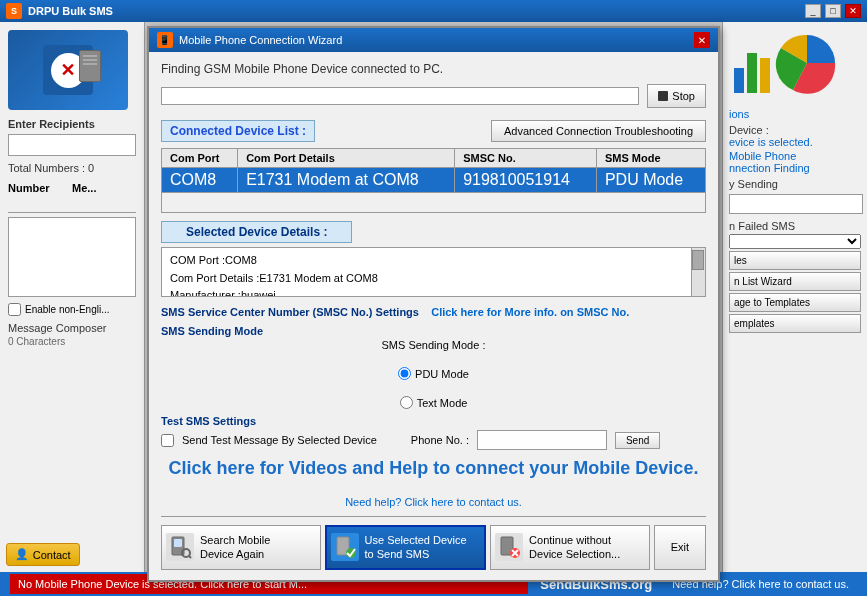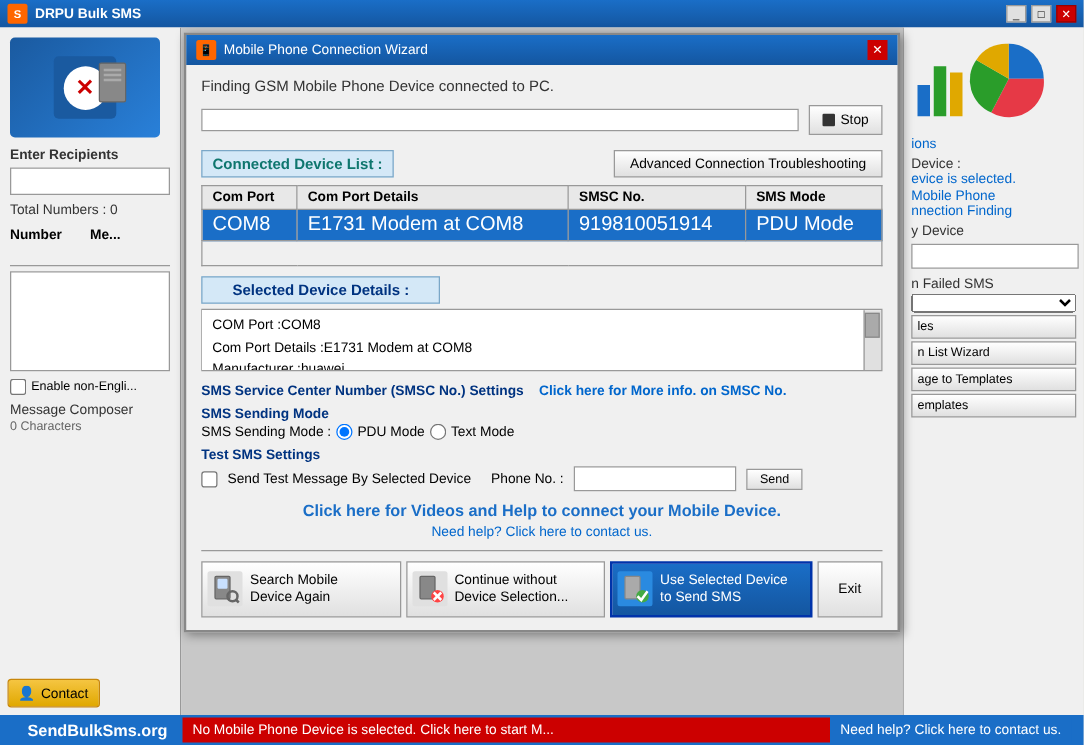--- a/index.html
+++ b/index.html
@@ -235,21 +235,21 @@
       background: #333;
       border-radius: 1px;
     }
 
     .section-header {
       background: #d4e8f7;
       border: 1px solid #7ba7c7;
       padding: 3px 8px;
       font-size: 12px;
       font-weight: bold;
-      color: #0f766e;
+      color: #1d4ed8;
       margin-bottom: 6px;
       display: inline-block;
     }
 
     .device-table {
       width: 100%;
       border-collapse: collapse;
       border: 1px solid #999;
       margin-bottom: 8px;
     }
@@ -375,22 +375,23 @@
     .sms-mode-title {
       font-size: 11px;
       font-weight: bold;
       color: #003380;
       margin-bottom: 2px;
     }
 
     .sms-mode-row {
       display: flex;
       align-items: center;
-      gap: 4px;
-      font-size: 11px;
+      gap: 16px;
+      font-size: 11px;
+      flex-direction: column;
     }
 
     .radio-group {
       display: flex;
       align-items: center;
       gap: 4px;
     }
 
     .test-sms-section {
       margin-bottom: 8px;
@@ -421,24 +422,24 @@
     .send-btn {
       padding: 2px 10px;
       background: linear-gradient(to bottom, #fff, #e0e0e0);
       border: 1px solid #999;
       cursor: pointer;
       font-size: 10px;
     }
 
     .help-link {
       text-align: center;
-      font-size: 13px;
+      font-size: 18px;
       font-weight: bold;
       color: #1a6ec7;
-      margin-bottom: 4px;
+      margin-bottom: 17px;
       cursor: pointer;
     }
 
     .help-sublink {
       text-align: center;
       font-size: 11px;
       color: #0066cc;
       margin-bottom: 8px;
       cursor: pointer;
     }
@@ -679,21 +680,21 @@
                   <span>Text Mode</span>
                 </div>
               </div>
             </div>
 
             <div class="test-sms-section">
               <div class="test-sms-title">Test SMS Settings</div>
               <div class="test-sms-row">
                 <input type="checkbox" style="">
                 <span>Send Test Message By Selected Device</span>
-                <span style="margin-left:8px;">Phone No. :</span>
+                <span style="margin-left:26px;">Phone No. :</span>
                 <input class="phone-input" type="text" style="">
                 <button class="send-btn">Send</button>
               </div>
             </div>
 
             <div class="help-link">Click here for Videos and Help to connect your Mobile Device.</div>
             <div class="help-sublink">Need help? Click here to contact us.</div>
 
             <div class="bottom-buttons">
               <button class="bottom-btn">
@@ -704,49 +705,49 @@
                     <circle cx="18" cy="18" r="4" fill="none" stroke="#666" stroke-width="2"></circle>
                     <line x1="21" y1="21" x2="23" y2="23" stroke="#666" stroke-width="2"></line>
                   </svg>
                 </div>
                 <div class="btn-text">
                   <div>Search Mobile</div>
                   <div>Device Again</div>
                 </div>
               </button>
 
+              <button class="bottom-btn active">
+                <div class="btn-icon">
+                  <svg width="24" height="24" viewBox="0 0 24 24">
+                    <rect x="4" y="2" width="12" height="18" rx="1" fill="#aaa" stroke="#888" stroke-width="1"></rect>
+                    <circle cx="18" cy="18" r="5" fill="#44aa44"></circle>
+                    <polyline points="14,18 17,21 22,14" fill="none" stroke="white" stroke-width="2"></polyline>
+                  </svg>
+                </div>
+                <div class="btn-text">
+                  <div>Use Selected Device</div>
+                  <div>to Send SMS</div>
+                </div>
+              </button>
+
               <button class="bottom-btn">
                 <div class="btn-icon">
                   <svg width="24" height="24" viewBox="0 0 24 24">
                     <rect x="4" y="2" width="12" height="18" rx="1" fill="#888" stroke="#666" stroke-width="1"></rect>
                     <circle cx="18" cy="18" r="5" fill="#ff4444"></circle>
                     <line x1="15" y1="15" x2="21" y2="21" stroke="white" stroke-width="2"></line>
                     <line x1="21" y1="15" x2="15" y2="21" stroke="white" stroke-width="2"></line>
                   </svg>
                 </div>
                 <div class="btn-text">
                   <div>Continue without</div>
                   <div>Device Selection...</div>
                 </div>
               </button>
 
-              <button class="bottom-btn active">
-                <div class="btn-icon">
-                  <svg width="24" height="24" viewBox="0 0 24 24">
-                    <rect x="4" y="2" width="12" height="18" rx="1" fill="#aaa" stroke="#888" stroke-width="1"></rect>
-                    <circle cx="18" cy="18" r="5" fill="#44aa44"></circle>
-                    <polyline points="14,18 17,21 22,14" fill="none" stroke="white" stroke-width="2"></polyline>
-                  </svg>
-                </div>
-                <div class="btn-text">
-                  <div>Use Selected Device</div>
-                  <div>to Send SMS</div>
-                </div>
-              </button>
-
               <button class="exit-btn">Exit</button>
             </div>
 
           </div>
         </div>
       </div>
 
     </div>
 
     <div class="right-panel">
@@ -770,21 +771,21 @@
       <div style="font-size:11px;color:#333;margin-bottom:2px;">
         <span>Device :</span><br>
         <span style="color:#0066cc;text-align:center;">evice is selected.</span>
       </div>
       
       <div style="font-size:11px;color:#0066cc;margin-bottom:4px;cursor:pointer;">
         <div>Mobile Phone</div>
         <div>nnection Finding</div>
       </div>
       
-      <div style="font-size:11px;color:#333;margin-bottom:4px;">y Device</div>
+      <div style="font-size:11px;color:#333;margin-bottom:4px;">y Sending</div>
       
       <div style="display:flex;gap:4px;margin-bottom:6px;">
         <input type="text" style="flex: 1 1 0%; height: 20px; border: 1px solid rgb(153, 153, 153); font-size: 10px;">
 
       </div>
       
       <div style="font-size:11px;color:#333;margin-bottom:2px;">
         <span>n Failed SMS</span>
         <select style="width:100%;font-size:10px;margin-top:2px;">
           <option></option>
@@ -793,18 +794,18 @@
       
       <button class="right-btn">les</button>
       <button class="right-btn">n List Wizard</button>
       <button class="right-btn">age to Templates</button>
       <button class="right-btn">emplates</button>
     </div>
 
   </div>
 
   <div class="status-bar">
+    <span style="color:#fff;font-size:11px;flex:1;background:#cc0000;padding:4px 8px;">No Mobile Phone Device is selected. Click here to start M...</span>
     <span style="font-size:13px;font-weight:bold;background:#1a6ec7;padding:4px 12px;">SendBulkSms.org</span>
-    <span style="color:#fff;font-size:11px;flex:1;background:#cc0000;padding:4px 8px;">No Mobile Phone Device is selected. Click here to start M...</span>
     <span style="font-size:11px;background:#1a6ec7;padding:4px 8px;">Need help? Click here to contact us.</span>
   </div>
 
 </div>
 
 </body></html>

